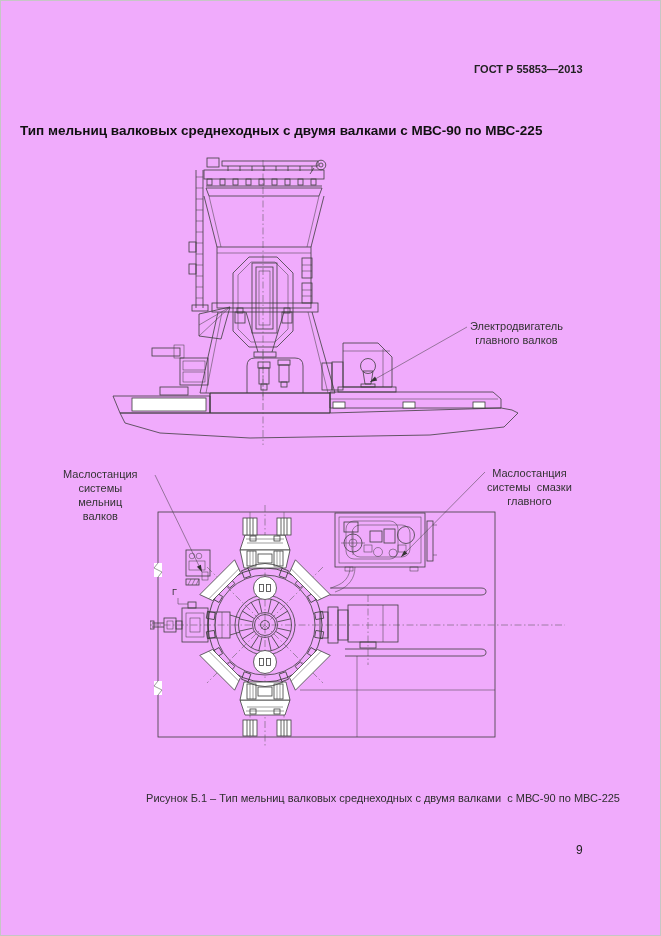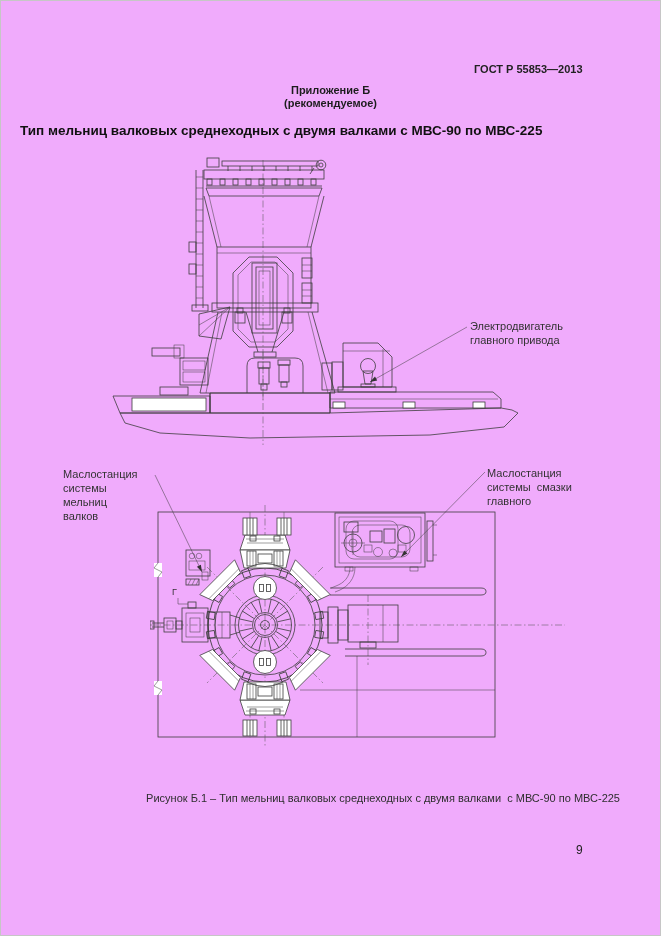--- a/index.html
+++ b/index.html
@@ -6,45 +6,41 @@
   .page{
     position:relative;width:661px;height:936px;background:#f0abfc;
     box-shadow:inset 0 0 0 1px #c6c6c6;overflow:hidden;
     font-family:"Liberation Sans","DejaVu Sans",sans-serif;color:#2b2b2b;
   }
   .abs{position:absolute;}
   .pre{white-space:pre;}
   .gost-header{top:63px;left:474px;font-size:11px;font-weight:bold;color:#222;}
   .appendix{top:84px;left:0;width:661px;text-align:center;font-size:11px;font-weight:bold;color:#1d1d1d;line-height:13px;}
   .section-title{top:123px;left:20px;width:620px;text-align:left;font-size:13.5px;font-weight:bold;color:#111;}
-  .callout{font-size:11px;line-height:14px;color:#333;}
+  .callout{font-size:11px;line-height:14px;color:#333;text-align:center;}
   .callout div{white-space:pre;}
   .label-motor{top:319px;left:470px;}
   .label-press{top:467px;left:63px;}
   .label-gearbox{top:466px;left:487px;}
   .caption{top:792px;left:20px;width:600px;text-align:right;font-size:11px;color:#2e2e2e;}
   .pagenum{top:843px;left:576px;font-size:12px;color:#222;}
   svg.draw{position:absolute;}
   .ink{stroke:#3d3d3d;fill:none;stroke-width:.8;}
   .thin{stroke-width:.5;}
   .cl{stroke:#5a5a5a;stroke-width:.55;stroke-dasharray:7 2.5 1.5 2.5;fill:none;}
   .wfill{fill:#ffffff;}
   .arrow{fill:#333;stroke:none;}
 </style>
 </head>
 <body>
 
 <div class="page">
 
   <div class="abs gost-header">ГОСТ Р 55853—2013</div>
 
-  <div class="abs appendix">
-    <div>Приложение Б</div>
-    <div>(рекомендуемое)</div>
-  </div>
 
   <div class="abs section-title">Тип мельниц валковых среднеходных с двумя валками с МВС-90 по МВС-225</div>
 
   <svg class="draw" style="left:100px;top:155px;" width="460" height="300" viewBox="0 0 460 300">
     <defs>
       <pattern id="hatch" patternUnits="userSpaceOnUse" width="7" height="7">
         <path d="M0,7 L7,0 M-1,1 L1,-1 M6,8 L8,6" stroke="#8a8a8a" stroke-width="0.6"></path>
       </pattern>
     </defs>
 
@@ -456,21 +452,21 @@
       <polygon class="arrow" points="52,117 46.9,111.7 50.9,109.7"></polygon>
     </g>
     <g>
       <line class="ink thin" x1="335" y1="17" x2="251" y2="102"></line>
       <polygon class="arrow" points="251,102 254.3,95.5 257.5,98.5"></polygon>
     </g>
   </svg>
 
   <div class="abs callout label-motor">
     <div>Электродвигатель</div>
-    <div>главного привода</div>
+    <div>главного валков</div>
   </div>
 
   <div class="abs callout label-press">
     <div>Маслостанция</div>
     <div>системы</div>
     <div>мельниц</div>
     <div>валков</div>
   </div>
 
   <div class="abs callout label-gearbox">

